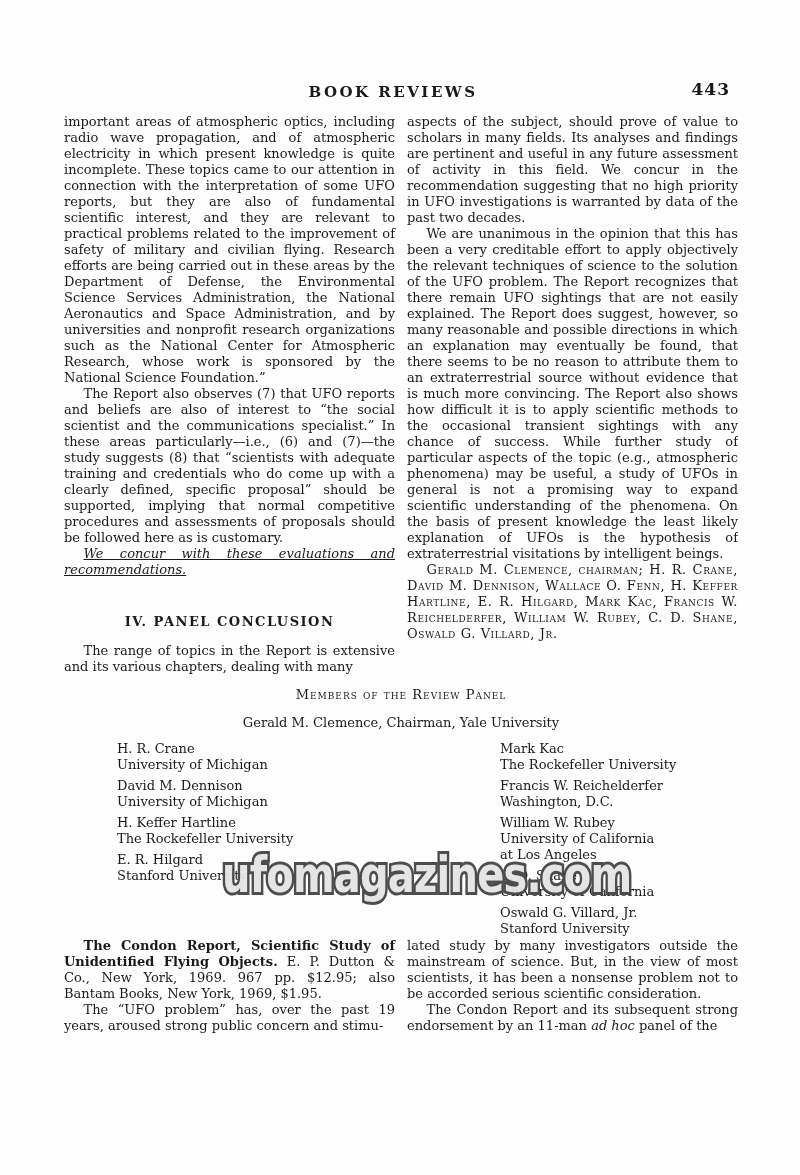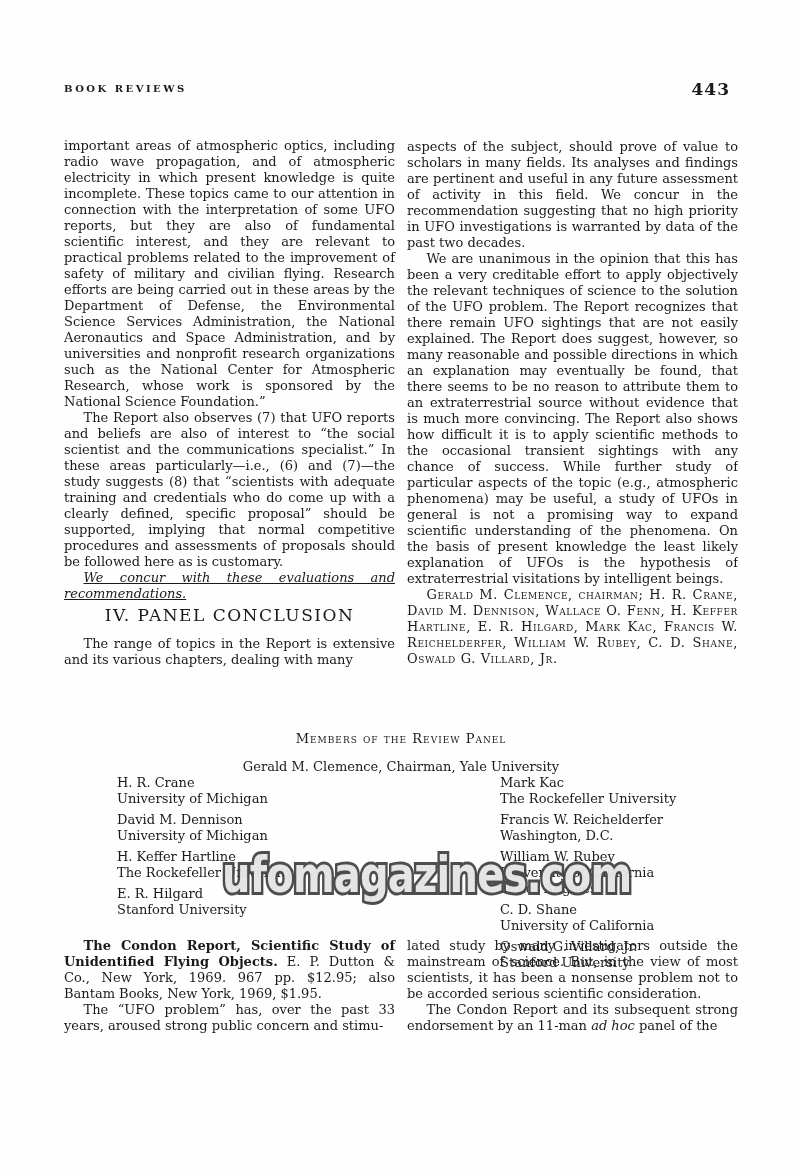--- a/index.html
+++ b/index.html
@@ -3,42 +3,42 @@
 <meta charset="utf-8">
 <style>
   html,body{margin:0;padding:0;background:#ffffff;}
   .page{
     position:relative;width:800px;height:1175px;background:#fefefe;
     font-family:"DejaVu Serif", serif;color:#1a1a1a;overflow:hidden;
   }
   
   .header{position:absolute;top:83px;left:64px;width:674px;height:22px;}
   .running-title{
-    position:absolute;left:0;right:16px;
-    font-size:10px;font-weight:700;letter-spacing:2.5px;
+    position:absolute;left:0;right:16px;text-align:center;
+    font-size:15px;font-weight:700;letter-spacing:2.5px;
   }
   .page-number{position:absolute;right:8px;top:-4px;font-size:17px;font-weight:700;letter-spacing:1px;}
   
   .cols{position:absolute;left:64px;width:674px;display:flex;gap:12px;}
-  .cols-top{top:114px;height:578px;overflow:hidden;align-items:center;}
+  .cols-top{top:114px;height:578px;overflow:hidden;}
   .cols-bottom{top:938px;height:128px;overflow:hidden;}
   .col{width:331px;text-align:justify;font-size:13px;line-height:16px;}
   .col p{margin:0;text-indent:1.5em;}
   .col p.noindent{text-indent:0;}
   .italic{font-style:italic;text-decoration:underline;}
   .section-heading{
-    margin:5px 0 13px;text-align:center;font-weight:400;
-    font-size:17px;letter-spacing:1.5px;text-indent:0;
+    margin:36px 0 13px;text-align:center;font-weight:700;
+    font-size:13px;letter-spacing:1.5px;text-indent:0;
   }
   .smallcaps{font-variant:small-caps;letter-spacing:0.6px;}
   
   .panel{position:absolute;top:687px;left:64px;width:674px;font-size:13px;line-height:16px;}
-  .panel-heading{text-align:center;letter-spacing:1px;margin-top:44px;}
+  .panel-heading{text-align:center;letter-spacing:1px;}
   .panel-chairman{text-align:center;margin-top:12px;}
-  .panel-cols{display:flex;margin-top:0;}
+  .panel-cols{display:flex;margin-top:10px;}
   .panel-col{flex:0 0 auto;}
   .panel-col-left{width:436px;padding-left:53px;box-sizing:border-box;}
   .panel-entry{margin-bottom:5px;}
   .affil{white-space:pre-line;}
   
   .watermark{position:absolute;top:845px;left:222px;width:520px;height:64px;opacity:0.96;pointer-events:none;}
   .wm{
     position:absolute;left:0;top:0;white-space:nowrap;
     font-family:"DejaVu Sans", sans-serif;font-weight:700;
     font-size:50px;line-height:60px;letter-spacing:-1px;
@@ -123,21 +123,21 @@
   </div>
 
   <div class="watermark">
     <span class="wm wm-stroke">ufomagazines.com</span>
     <span class="wm wm-fill">ufomagazines.com</span>
   </div>
 
   <div class="cols cols-bottom">
     <div class="col">
       <p class="citation"><span class="bold">The Condon Report, Scientific Study of Unidentified Flying Objects.</span><span> E. P. Dutton &amp; Co., New York, 1969. 967 pp. $12.95; also Bantam Books, New York, 1969, $1.95.</span></p>
-      <p class="mt">The “UFO problem” has, over the past 33 years, aroused strong public concern and stimu-</p>
+      <p class="mt">The “UFO problem” has, over the past 19 years, aroused strong public concern and stimu-</p>
     </div>
     <div class="col">
       <p class="noindent">lated study by many investigators outside the mainstream of science. But, in the view of most scientists, it has been a nonsense problem not to be accorded serious scientific consideration.</p>
       <p><span>The Condon Report and its subsequent strong endorsement by an 11-man </span><em>ad hoc</em><span> panel of the</span></p>
     </div>
   </div>
 
 </div>
 
 </body></html>

